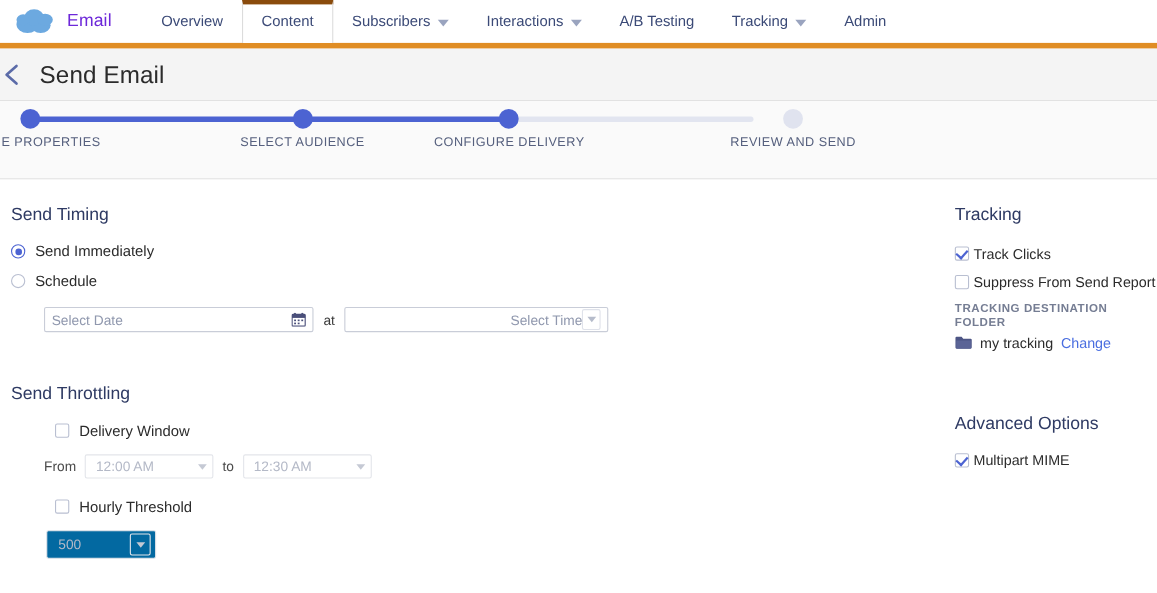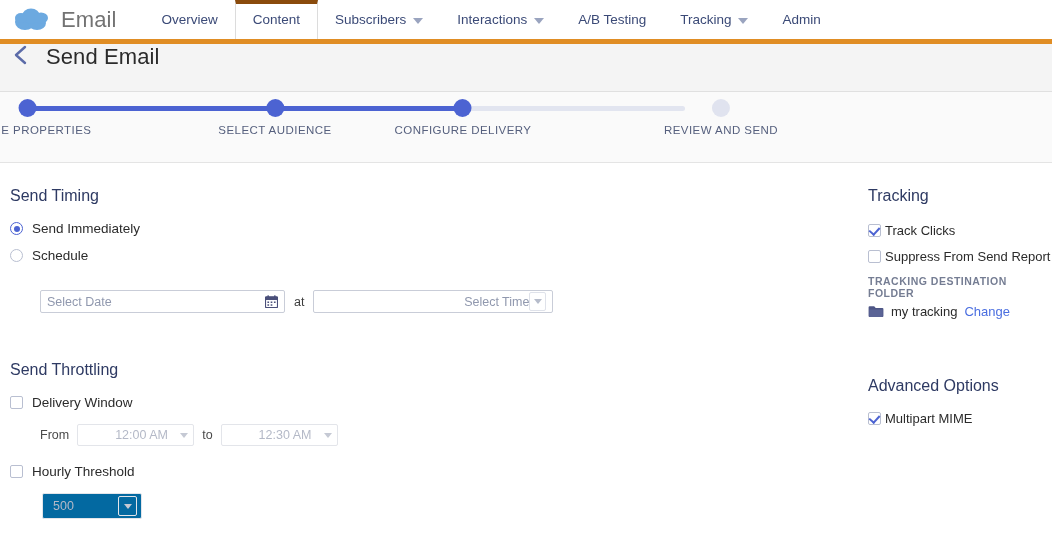--- a/index.html
+++ b/index.html
@@ -23,22 +23,22 @@
   }
   .brand {
     display: flex;
     align-items: center;
     padding-left: 12px;
     height: 100%;
     gap: 9px;
   }
   .cloud-icon { width: 40px; height: 26px; display: block; }
   .brand-name {
-    font-size: 22px;
-    color: #737373;
+    font-size: 16px;
+    color: #6d28d9;
     letter-spacing: .1px;
   }
 
   .nav-tabs {
     display: flex;
     align-items: stretch;
     height: 100%;
     margin-left: 28px;
   }
   .nav-tab {
@@ -71,21 +71,21 @@
     position: relative;
     top: 1px;
   }
 
   
   .page-titlebar {
     height: 48px;
     background: #f4f4f4;
     border-bottom: 1px solid #e0e0e0;
     display: flex;
-    padding-left: 10px;
+    align-items: center;
     gap: 14px;
   }
   .back-chevron {
     width: 22px; height: 22px;
     cursor: pointer;
     display: block;
   }
   .page-title {
     font-size: 22px;
     color: #2b2b2b;
@@ -191,21 +191,21 @@
     background: #4c63d2;
   }
   .radio-label { font-size: 13.5px; color: #2b2b2b; }
 
   
   .datetime-row {
     display: flex;
     align-items: center;
     gap: 9px;
     margin-left: 30px;
-    margin-top: 27px;
+    margin-top: 16px;
   }
   .field {
     height: 23px;
     border: 1px solid #c9cdd8;
     background: #fff;
     border-radius: 2px;
     display: flex;
     align-items: center;
     padding: 0 6px;
     font-size: 12.5px;
@@ -232,20 +232,21 @@
   }
 
   
   .throttling { margin-top: 48px; }
   .check-row {
     display: flex;
     align-items: center;
     gap: 9px;
     margin-bottom: 10px;
     cursor: pointer;
+    margin-left: 40px;
   }
   .checkbox {
     width: 13px; height: 13px;
     border: 1px solid #b9bfd1;
     background: #fff;
     border-radius: 2px;
     flex: none;
     display: block;
   }
   .checkbox.checked {
@@ -276,21 +277,21 @@
     border-radius: 2px;
     background: #fff;
     display: flex;
     align-items: center;
     padding: 0 5px 0 9px;
     font-size: 12.5px;
     color: #b4b9c7;
     gap: 6px;
   }
   .disabled-select.w-time { width: 117px; }
-  .disabled-select .sp { flex: 1; margin-left: 28px; }
+  .disabled-select .sp { flex: 1; }
   .dis-caret {
     width: 0; height: 0;
     border-left: 4px solid transparent;
     border-right: 4px solid transparent;
     border-top: 5px solid #c5c9d4;
   }
   .threshold-row { margin: 14px 0 0 32px; }
   .threshold-field {
     width: 100px; height: 26px;
     border: 1px solid #e3e5ea;

